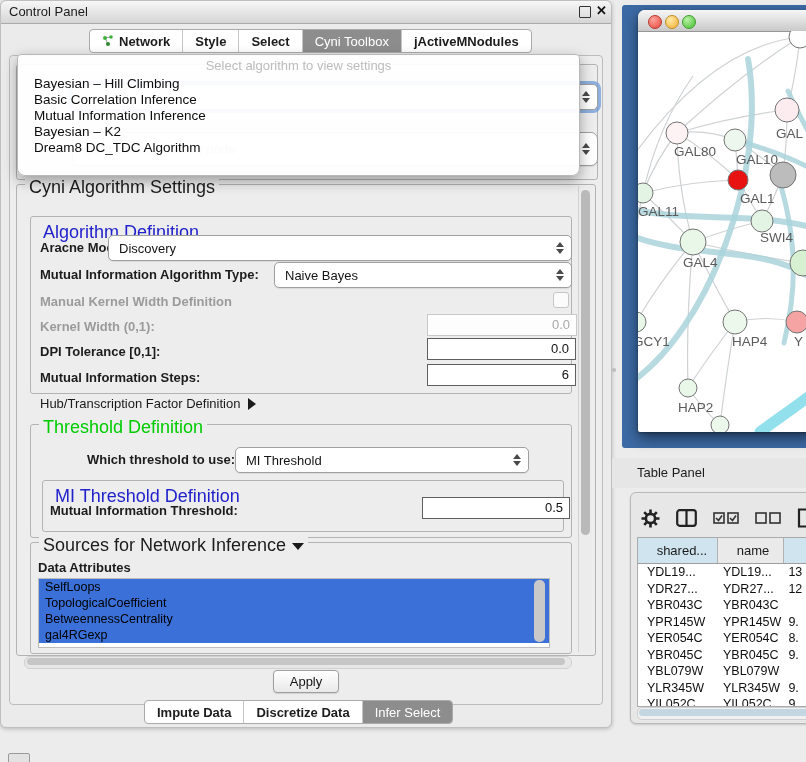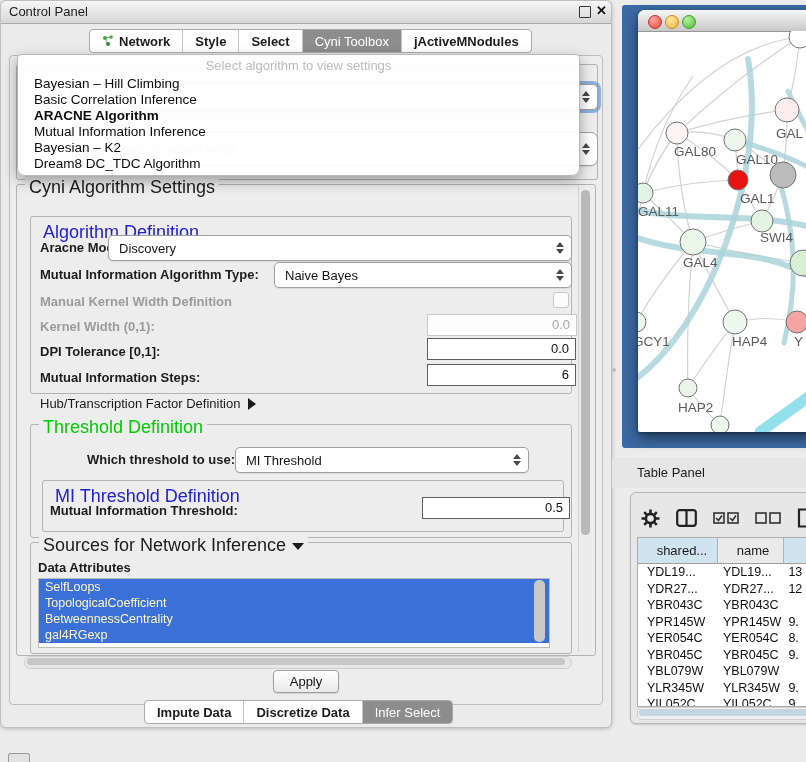--- a/index.html
+++ b/index.html
@@ -49,21 +49,21 @@
     font-size:13px;color:#111;text-align:right;padding-right:6px;line-height:20px;}
   .tfield.dis{border:1px solid #c9c9c9;color:#a8a8a8;background:#fdfdfd;}
 
   .checkbox{position:absolute;width:14px;height:14px;border:1px solid #c6c6c6;border-radius:3px;background:#fbfbfb;}
 
   .tri-right{display:inline-block;width:0;height:0;border-top:6px solid transparent;border-bottom:6px solid transparent;border-left:8px solid #1a1a1a;vertical-align:-2px;margin-left:8px;}
   .tri-down{display:inline-block;width:0;height:0;border-left:6px solid transparent;border-right:6px solid transparent;border-top:7px solid #1a1a1a;vertical-align:1px;margin-left:6px;}
 
   .attr-list{position:absolute;background:#fff;border:1px solid #bbb;overflow:hidden;}
   .attr-item{height:16px;line-height:16px;font-size:12.5px;color:#111;padding-left:6px;}
-  .attr-item.sel{background:#3a70d8;color:#fef9c3;}
+  .attr-item.sel{background:#3a70d8;color:#000000;}
   .list-vscroll{position:absolute;width:11px;border-radius:5px;background:#c9c9c9;}
 
   .vscroll-track{position:absolute;width:13px;background:#ececec;border-left:1px solid #d2d2d2;}
   .vscroll-thumb{position:absolute;left:1.5px;width:9px;background:#b9b9b9;border-radius:5px;}
   .hscroll-track{position:absolute;height:11px;background:#e7e7e7;border:1px solid #d0d0d0;border-radius:6px;}
   .hscroll-thumb{position:absolute;left:2px;top:1px;height:7px;background:#c6c6c6;border-radius:4px;}
 
   .mac-btn{position:absolute;height:21px;background:linear-gradient(#ffffff,#e9e9e9);
     border:1px solid #9e9e9e;border-radius:4px;font-size:13px;color:#141414;
     display:flex;align-items:center;justify-content:center;box-shadow:0 1px 1px rgba(0,0,0,.12);}
@@ -254,21 +254,20 @@
           <span>Infer Select</span>
         </div>
       </div>
   </div>
 
   <div class="popup">
     <div class="pop-prompt">Select algorithm to view settings</div>
     <div id="popup-items">
         <div class="pop-item">Bayesian – Hill Climbing</div>
         <div class="pop-item">Basic Correlation Inference</div>
-        <div class="pop-item bold">ARACNE Algorithm</div>
         <div class="pop-item">Mutual Information Inference</div>
         <div class="pop-item">Bayesian – K2</div>
         <div class="pop-item">Dream8 DC_TDC Algorithm</div>
       </div>
   </div>
 
   <div class="net-frame">
     <div class="mac-window">
       <div class="mac-titlebar">
         <span class="tl red"></span>

